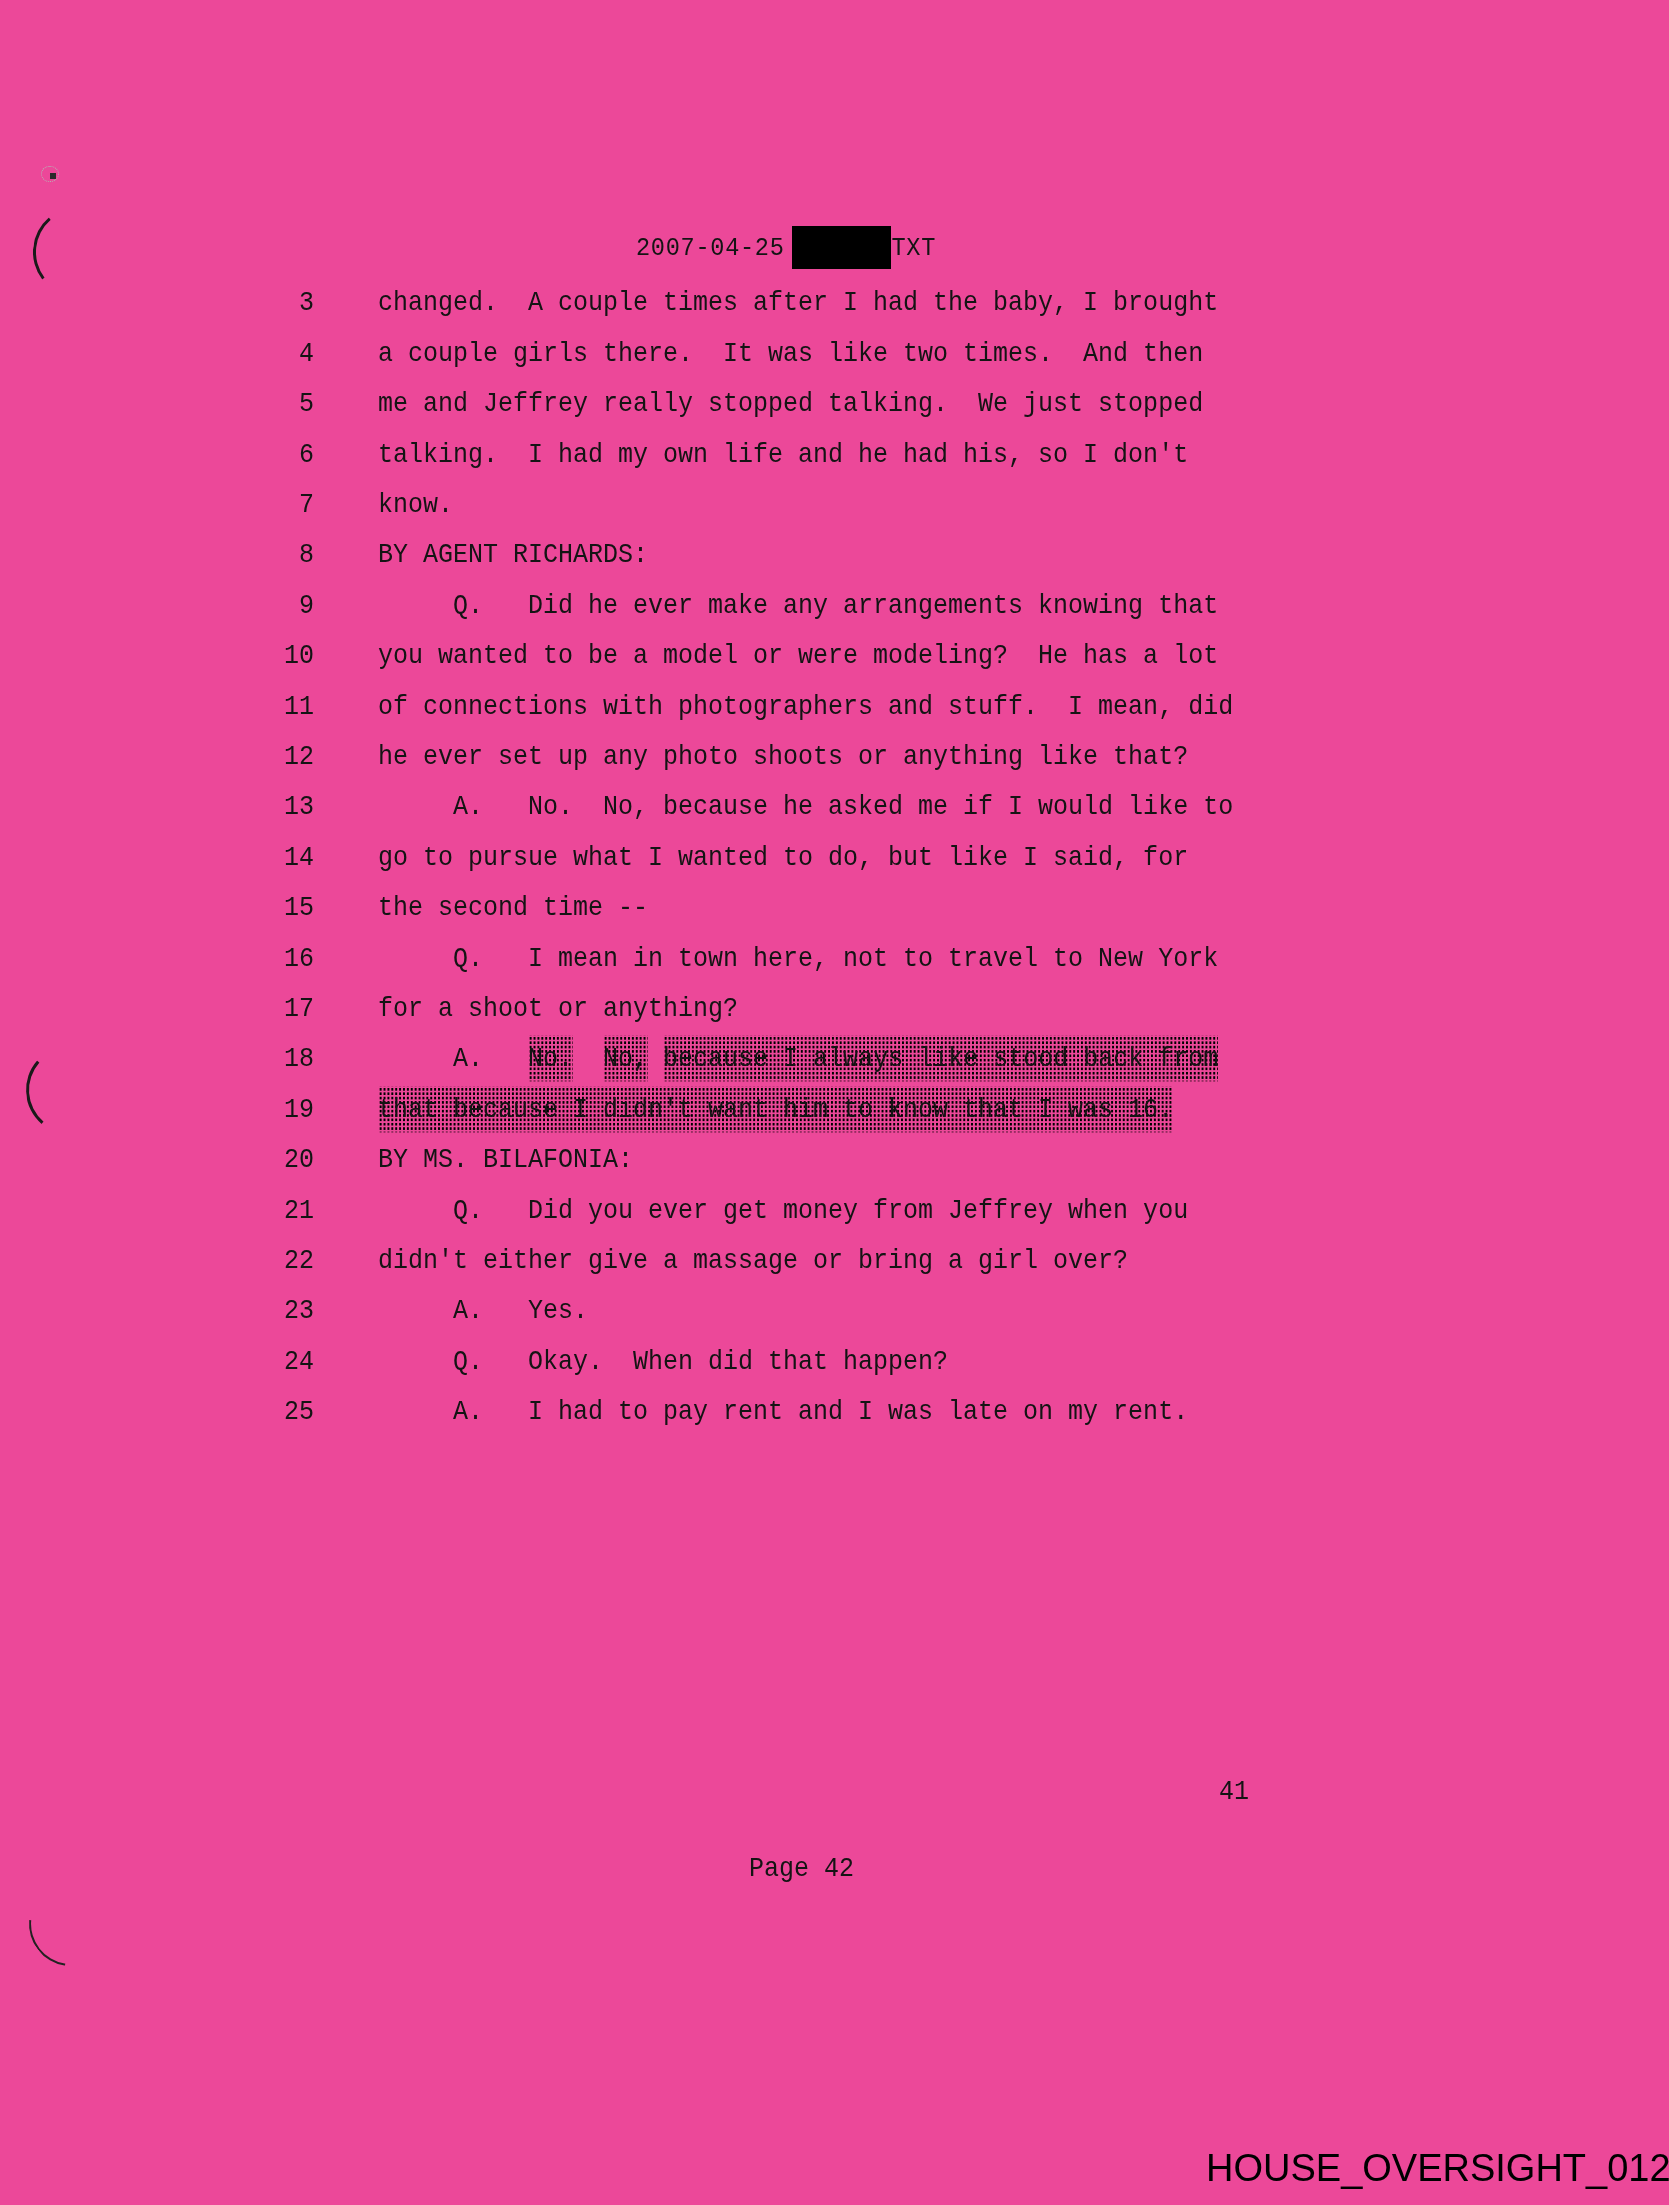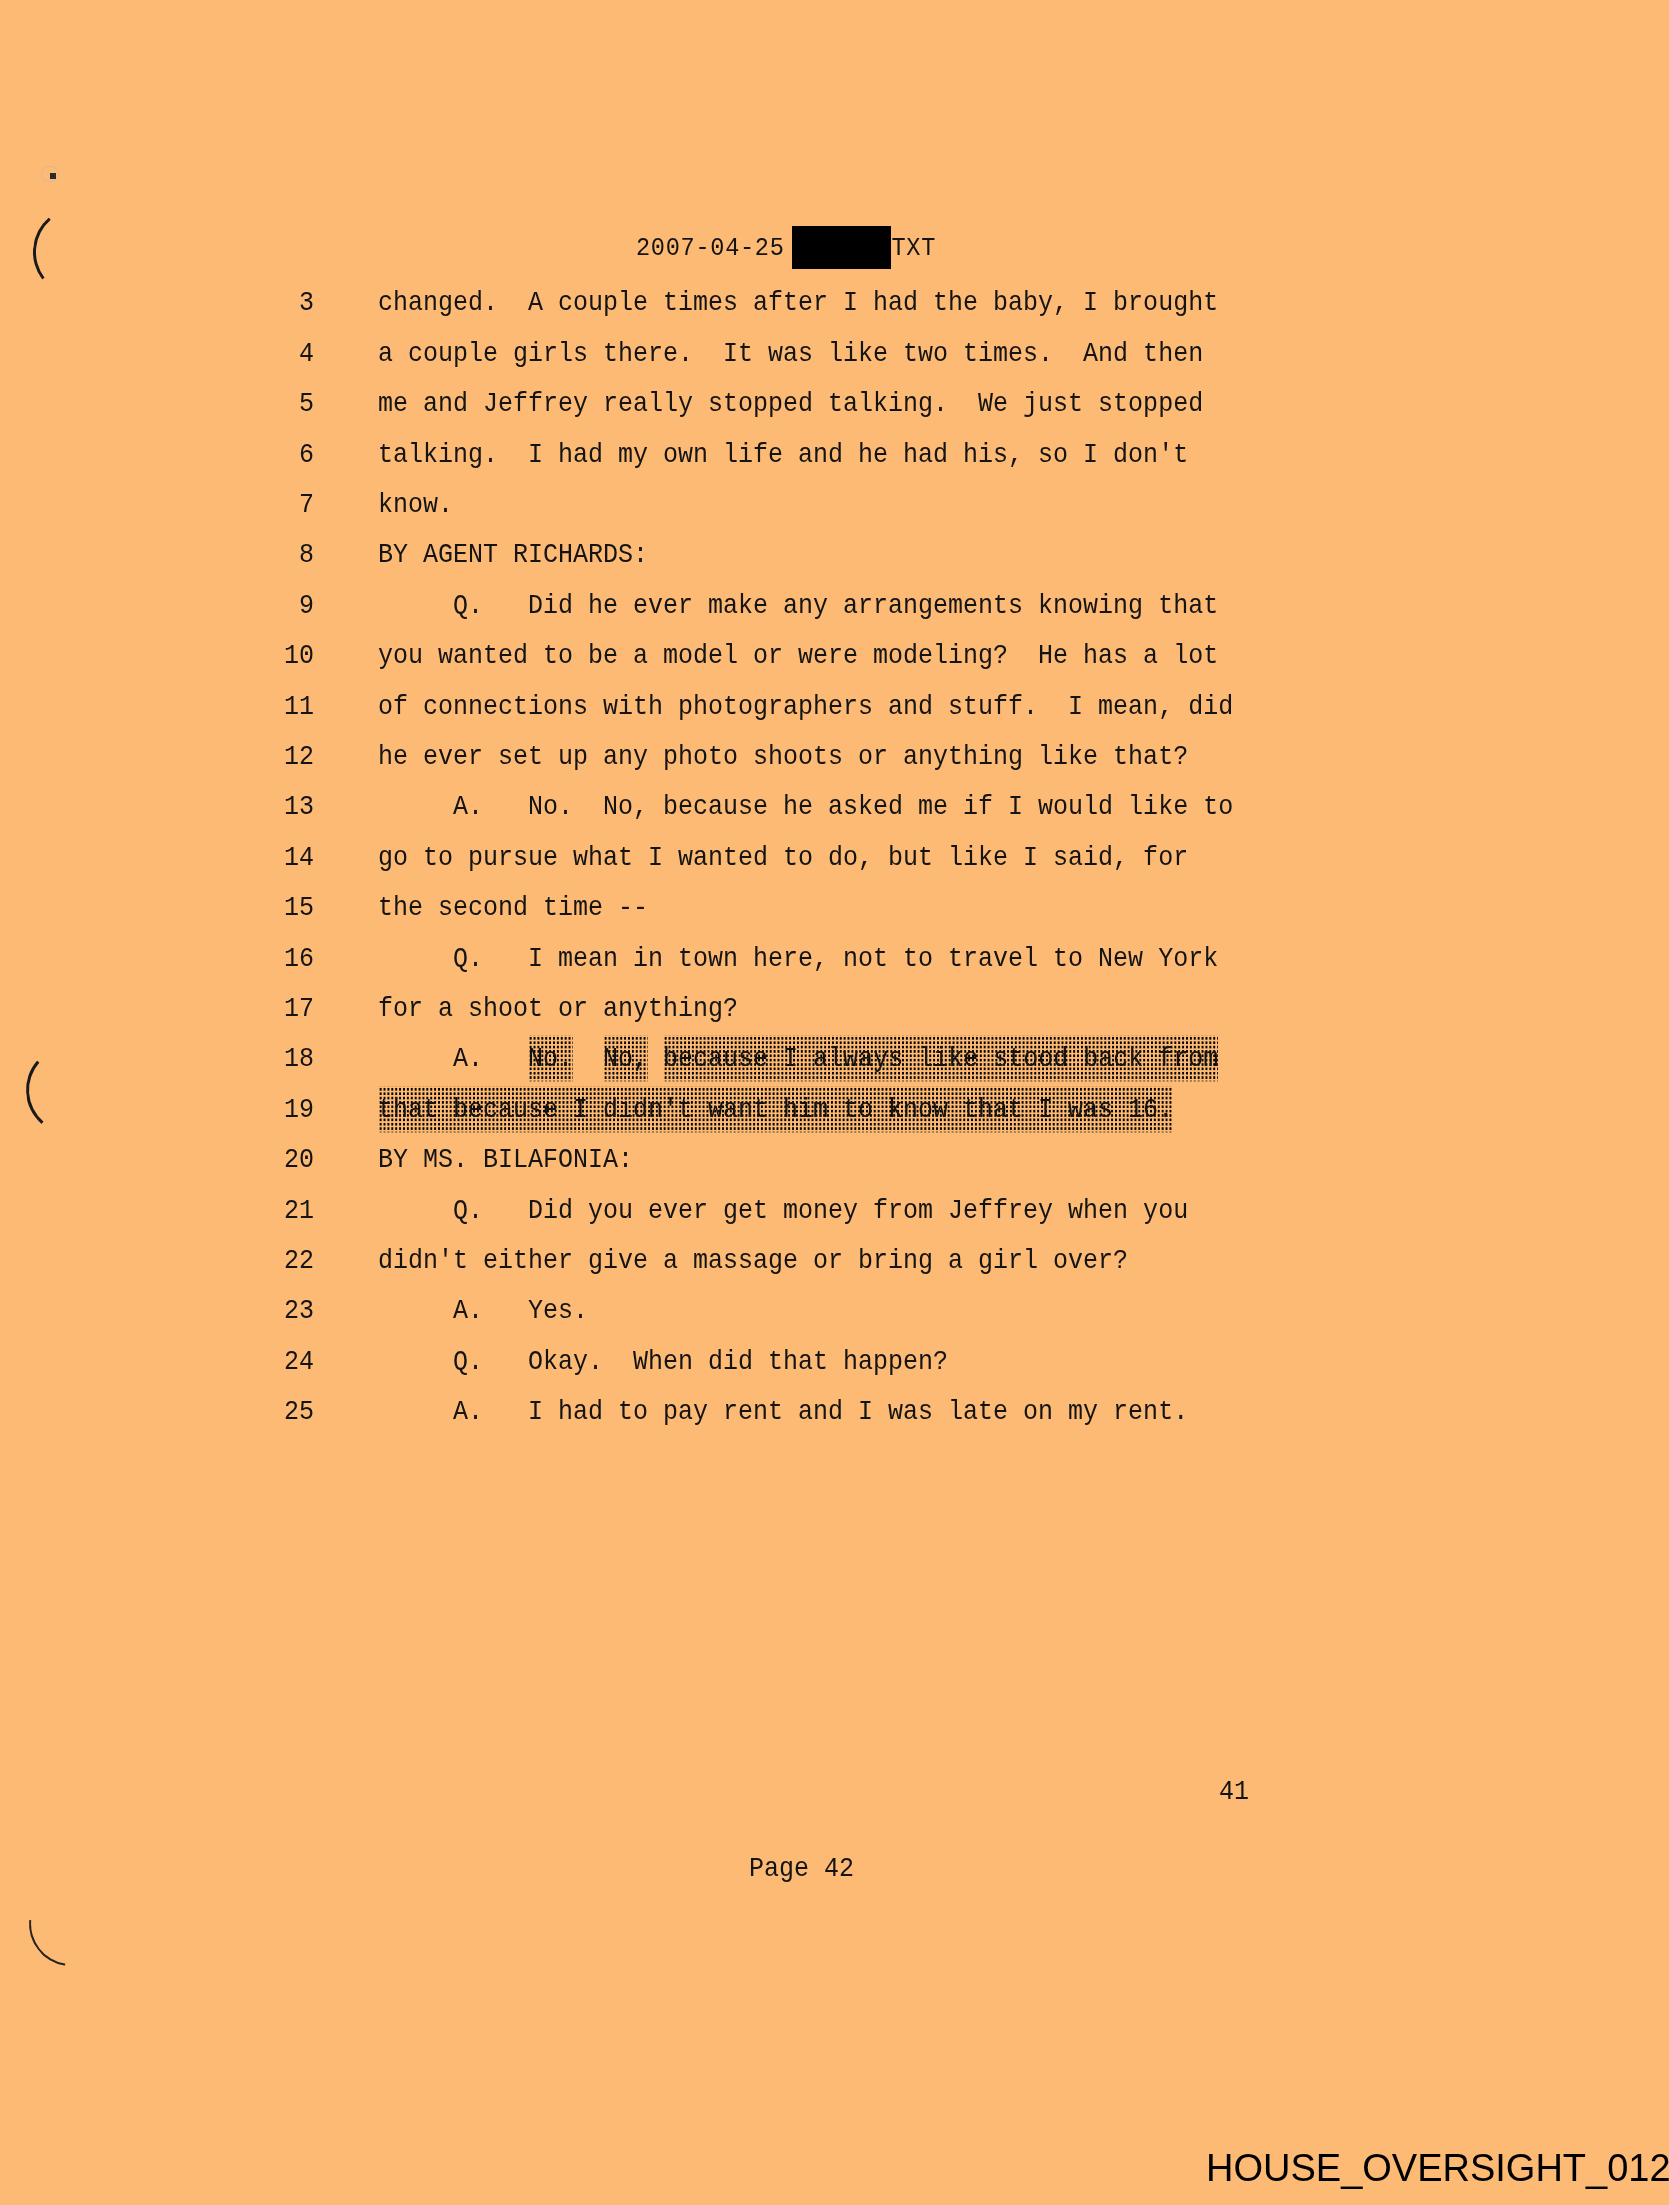--- a/index.html
+++ b/index.html
@@ -1,19 +1,19 @@
 <!DOCTYPE html>
 <html style="font-size:10.5px"><head>
 <meta charset="utf-8">
 <style>
   html,body{margin:0;padding:0;background:#888;}
   .page{
     position:relative;
     width:1669px;height:2205px;
-    background:#fdba74;
+    background:#ec4899;
     overflow:hidden;
     font-family:"Liberation Mono","DejaVu Sans Mono",monospace;
     color:#141414;
   }
   
   .header{
     position:absolute;top:226px;left:636px;height:43px;
     display:flex;align-items:center;
     font-size:23.6px;letter-spacing:0.7px;
   }

